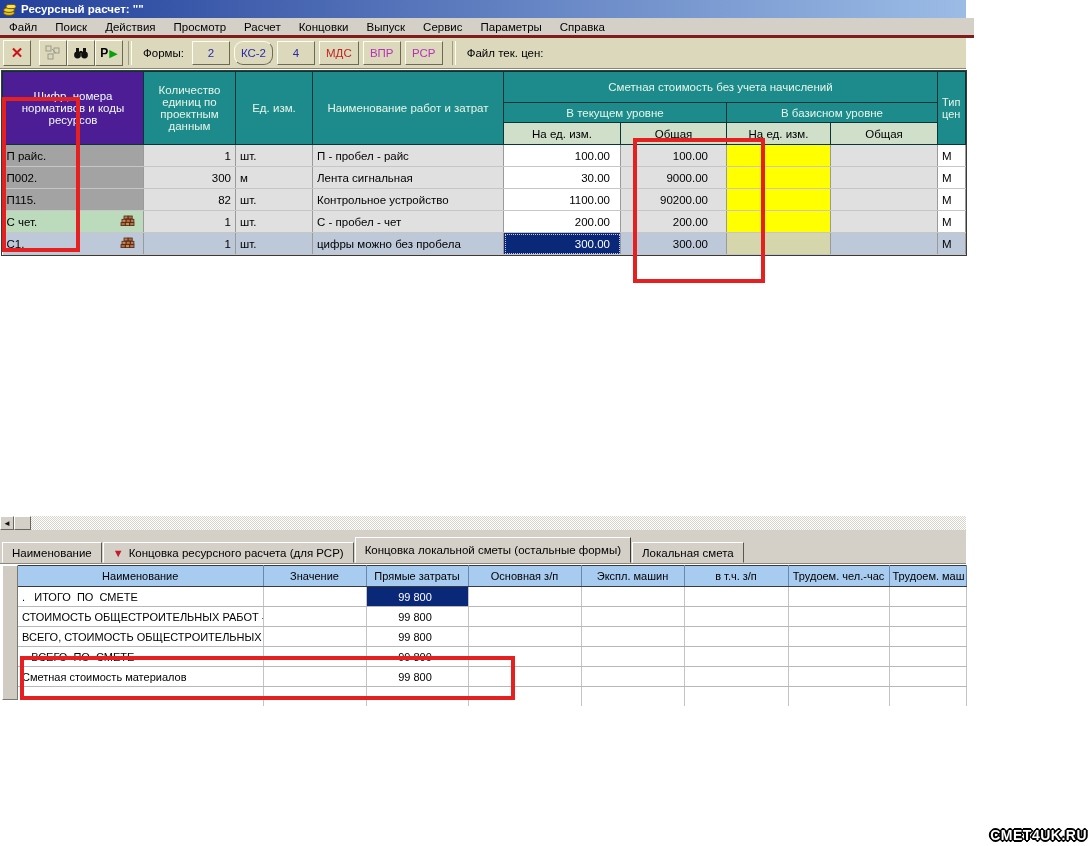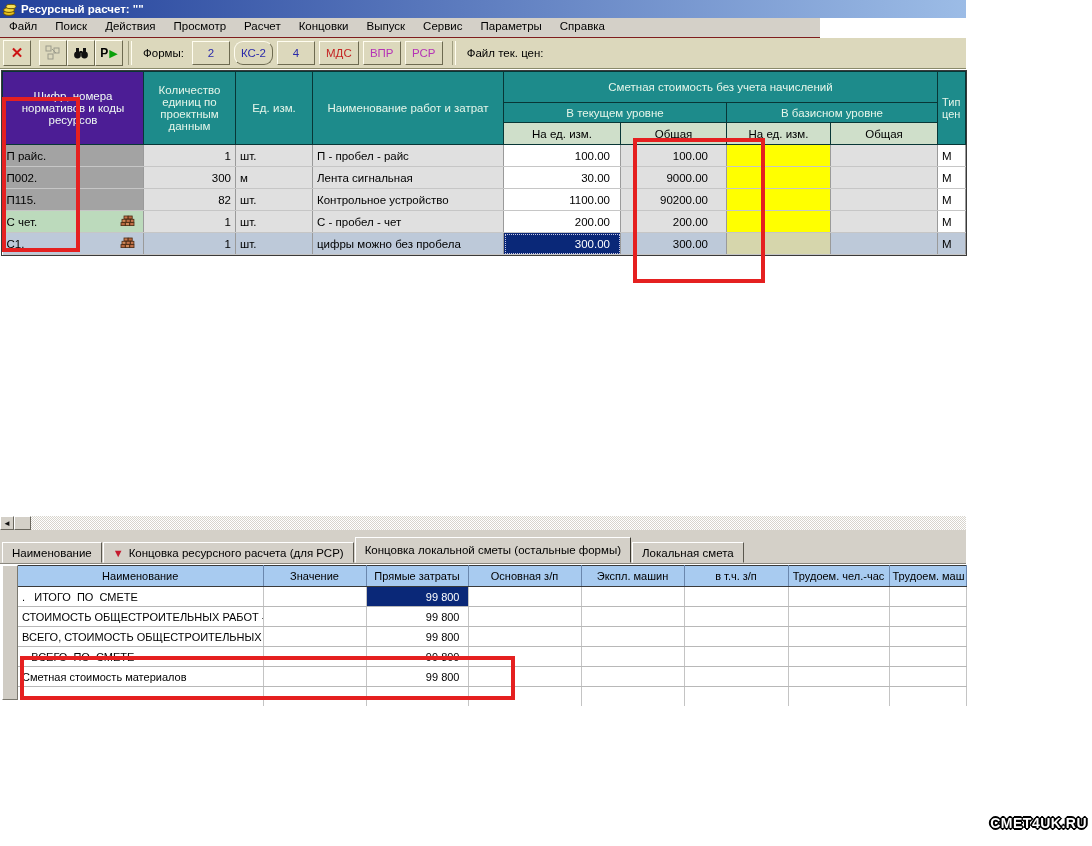--- a/index.html
+++ b/index.html
@@ -4,22 +4,22 @@
 <style>
   html,body{margin:0;padding:0;}
   body{font-family:"Liberation Sans",sans-serif;background:#fff;}
   #stage{position:relative;width:1092px;height:846px;background:#fff;overflow:hidden;}
 
   
   .win{position:absolute;left:0;top:0;width:966px;height:252px;background:#fff;}
   .titlebar{position:absolute;left:0;top:0;width:966px;height:18px;
     background:linear-gradient(to right,#22409a,#9cbce6);display:flex;align-items:center;gap:4px;padding-left:3px;box-sizing:border-box;}
   .titlebar .ttl{color:#fff;font-weight:bold;font-size:11.5px;white-space:pre;}
-  .menubar{position:absolute;left:0;top:18px;width:820px;height:20px;background:#d4d0c8;
-    display:flex;align-items:flex-start;font-size:11.5px;color:#000;border-bottom:1px solid #7f1d1d;box-sizing:border-box;}
+  .menubar{position:absolute;left:0;top:18px;width:974px;height:20px;background:#d4d0c8;
+    display:flex;align-items:flex-end;font-size:11.5px;color:#000;border-bottom:3px solid #7f1d1d;box-sizing:border-box;}
   .menu-item{padding:2px 9px;cursor:default;}
   .toolbar{position:absolute;left:0;top:38px;width:966px;height:31px;background:#dcd8bc;
     display:flex;align-items:center;box-sizing:border-box;padding-left:3px;border-bottom:1px solid #8a8a6a;}
   .tbtn{width:26px;height:24px;background:#dcd8bc;border:1px solid;border-color:#fffdf0 #6d6a50 #6d6a50 #fffdf0;
     display:flex;align-items:center;justify-content:center;margin-right:2px;font-size:13px;}
   .tbtn.grp{margin-right:0;}
   .sep{width:2px;height:24px;border-left:1px solid #a09e80;border-right:1px solid #fffdf0;margin:0 5px;}
   .forms-label{font-size:11.5px;margin:0 8px 0 6px;}
   .fbtn{height:22px;min-width:24px;padding:0 6px;background:#dcd8bc;border:1px solid;
     border-color:#fffdf0 #6d6a50 #6d6a50 #fffdf0;display:flex;align-items:center;justify-content:center;
@@ -70,27 +70,27 @@
 
   .grid2-wrap{position:absolute;left:18px;top:565px;}
   .rowsel{position:absolute;left:2px;top:565px;width:16px;height:135px;background:#d0ccc4;
     border:1px solid;border-color:#fff #7a776e #7a776e #fff;box-sizing:border-box;}
   .tg2{width:948px;font-size:11px;background:#fff;}
   .tg2 th{font-weight:normal;background:#a8cbf0;color:#000;height:20px;
     border-top:1px solid #3a3a3a;border-bottom:1px solid #3a3a3a;border-right:1px solid #6a87ad;
     overflow:hidden;white-space:nowrap;padding:0 3px;}
   .tg2 td{height:19px;border-right:1px solid #c4c4c4;border-bottom:1px solid #b8b8b8;
     padding:0 4px;overflow:hidden;white-space:pre;}
-  .tg2 td.num{text-align:right;padding-right:8px;}
+  .tg2 td.num{text-align:center;padding-right:8px;}
   .tg2 tr.tr-empty td{border-bottom:none;height:19px;}
   .sel2{background:#0a2878;color:#fff;}
 
   
   .redrect{position:absolute;border:4px solid #e52020;z-index:9;}
-  .watermark{position:absolute;right:5px;bottom:15px;font-size:14px;font-weight:bold;
+  .watermark{position:absolute;right:5px;bottom:3px;font-size:14px;font-weight:bold;
     letter-spacing:0.5px;color:#fff;
     text-shadow:-2px 0 #000,2px 0 #000,0 -2px #000,0 2px #000,-1px -1px #000,1px 1px #000,1px -1px #000,-1px 1px #000;}
   svg{display:block;}
 </style>
 </head>
 <body>
 
 <div id="stage">
 
   <div class="win">

